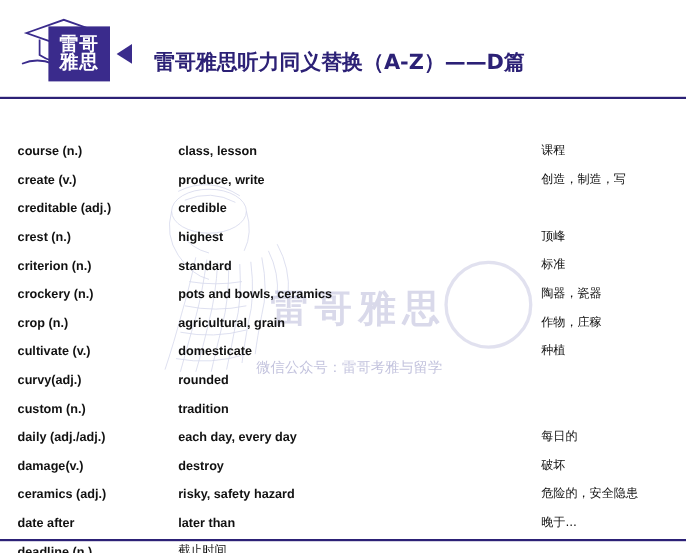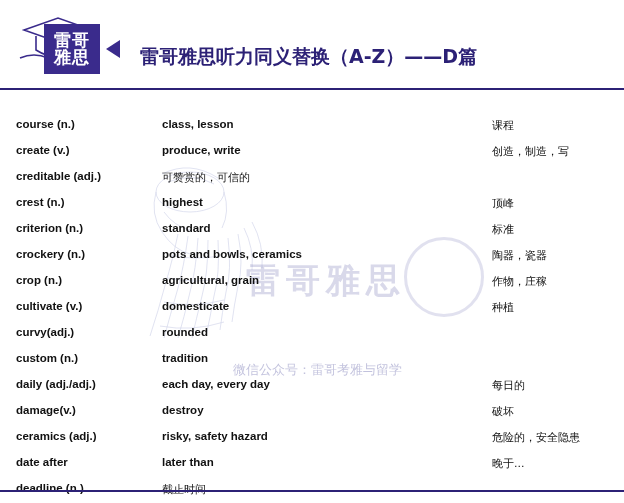--- a/index.html
+++ b/index.html
@@ -113,40 +113,39 @@
     border-radius: 50%;
   }
   .wm-sub {
     position: absolute;
     left: 233px;
     top: 325px;
     font-size: 13px;
     color: rgba(120, 120, 180, 0.45);
     font-family: "DejaVu Sans", sans-serif;
     white-space: nowrap;
-    margin-top: 36px;
   }
   .wm-sketch {
     position: absolute;
     left: 118px;
     top: 160px;
     opacity: 0.5;
   }
 
   
   .table {
     position: relative;
     z-index: 2;
     margin-top: 26px;
     width: 624px;
   }
   .row {
     display: flex;
     height: 26px;
-    align-items: flex-start;
+    align-items: flex-end;
     font-size: 11.5px;
     color: #111111;
   }
   .col-a {
     width: 162px;
     padding-left: 16px;
     box-sizing: border-box;
     font-weight: bold;
   }
   .col-b {
@@ -230,21 +229,21 @@
       <div class="col-b">class, lesson</div>
       <div class="col-c">课程</div>
     </div>
     <div class="row">
       <div class="col-a">create (v.)</div>
       <div class="col-b">produce, write</div>
       <div class="col-c">创造，制造，写</div>
     </div>
     <div class="row">
       <div class="col-a">creditable (adj.)</div>
-      <div class="col-c">可赞赏的，可信的</div>
+      <div class="col-b">credible</div>
     </div>
     <div class="row">
       <div class="col-a">crest (n.)</div>
       <div class="col-b">highest</div>
       <div class="col-c">顶峰</div>
     </div>
     <div class="row">
       <div class="col-a">criterion (n.)</div>
       <div class="col-b">standard</div>
       <div class="col-c">标准</div>

